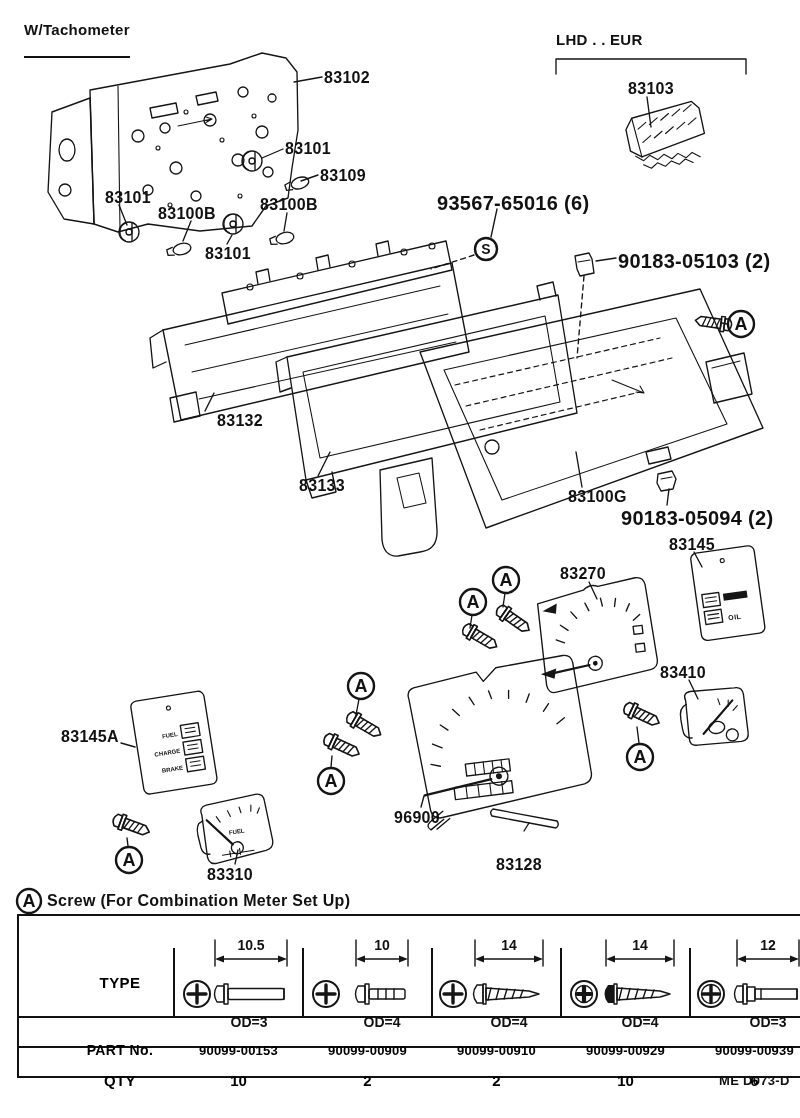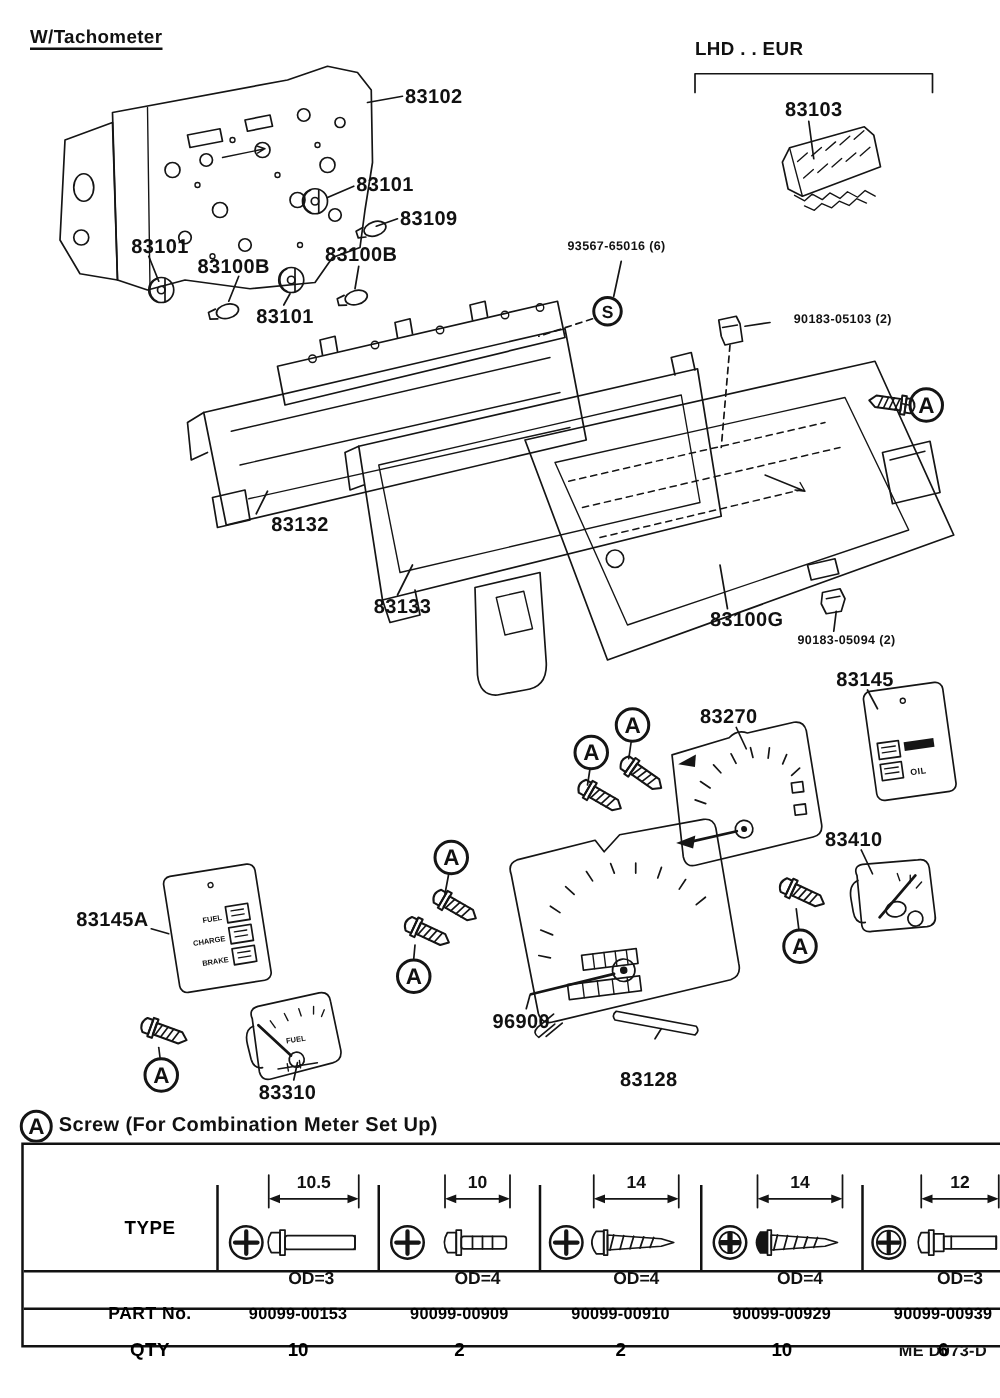--- a/index.html
+++ b/index.html
@@ -1,20 +1,20 @@
 <!DOCTYPE html>
 <html><head>
 <meta charset="utf-8">
 <style>
   html,body{margin:0;padding:0;background:#fff;}
   #page{position:relative;width:800px;height:1118px;background:#fff;overflow:hidden;
         font-family:"Liberation Sans",sans-serif;color:#000;}
   .lbl{position:absolute;font-weight:700;font-size:16px;letter-spacing:.3px;white-space:nowrap;color:#111;}
-  .lbl.sm{font-size:10px;margin-left:17px;}
-  .lbl.title{font-size:15px;border-bottom:2px solid #111;padding-bottom:0;}
+  .lbl.sm{font-size:20px;}
+  .lbl.title{font-size:15px;border-bottom:2px solid #111;padding-bottom:18px;}
   .lbl.note{font-size:16px;}
   .lbl.code{font-size:13px;}
   #art{position:absolute;left:0;top:0;}
   #art *{stroke:#151515;fill:none;stroke-width:1.35;stroke-linecap:round;stroke-linejoin:round;}
   #art .thin{stroke-width:1.1;}
   #art .dash{stroke-dasharray:5 4;stroke-width:1.2;}
   #art .fillb{fill:#151515;stroke:none;}
   #art .needle{stroke-width:2.2;}
   #art .mk circle{stroke-width:2.4;}
   #art text{stroke:none;fill:#111;font-family:"Liberation Sans",sans-serif;font-weight:700;}

